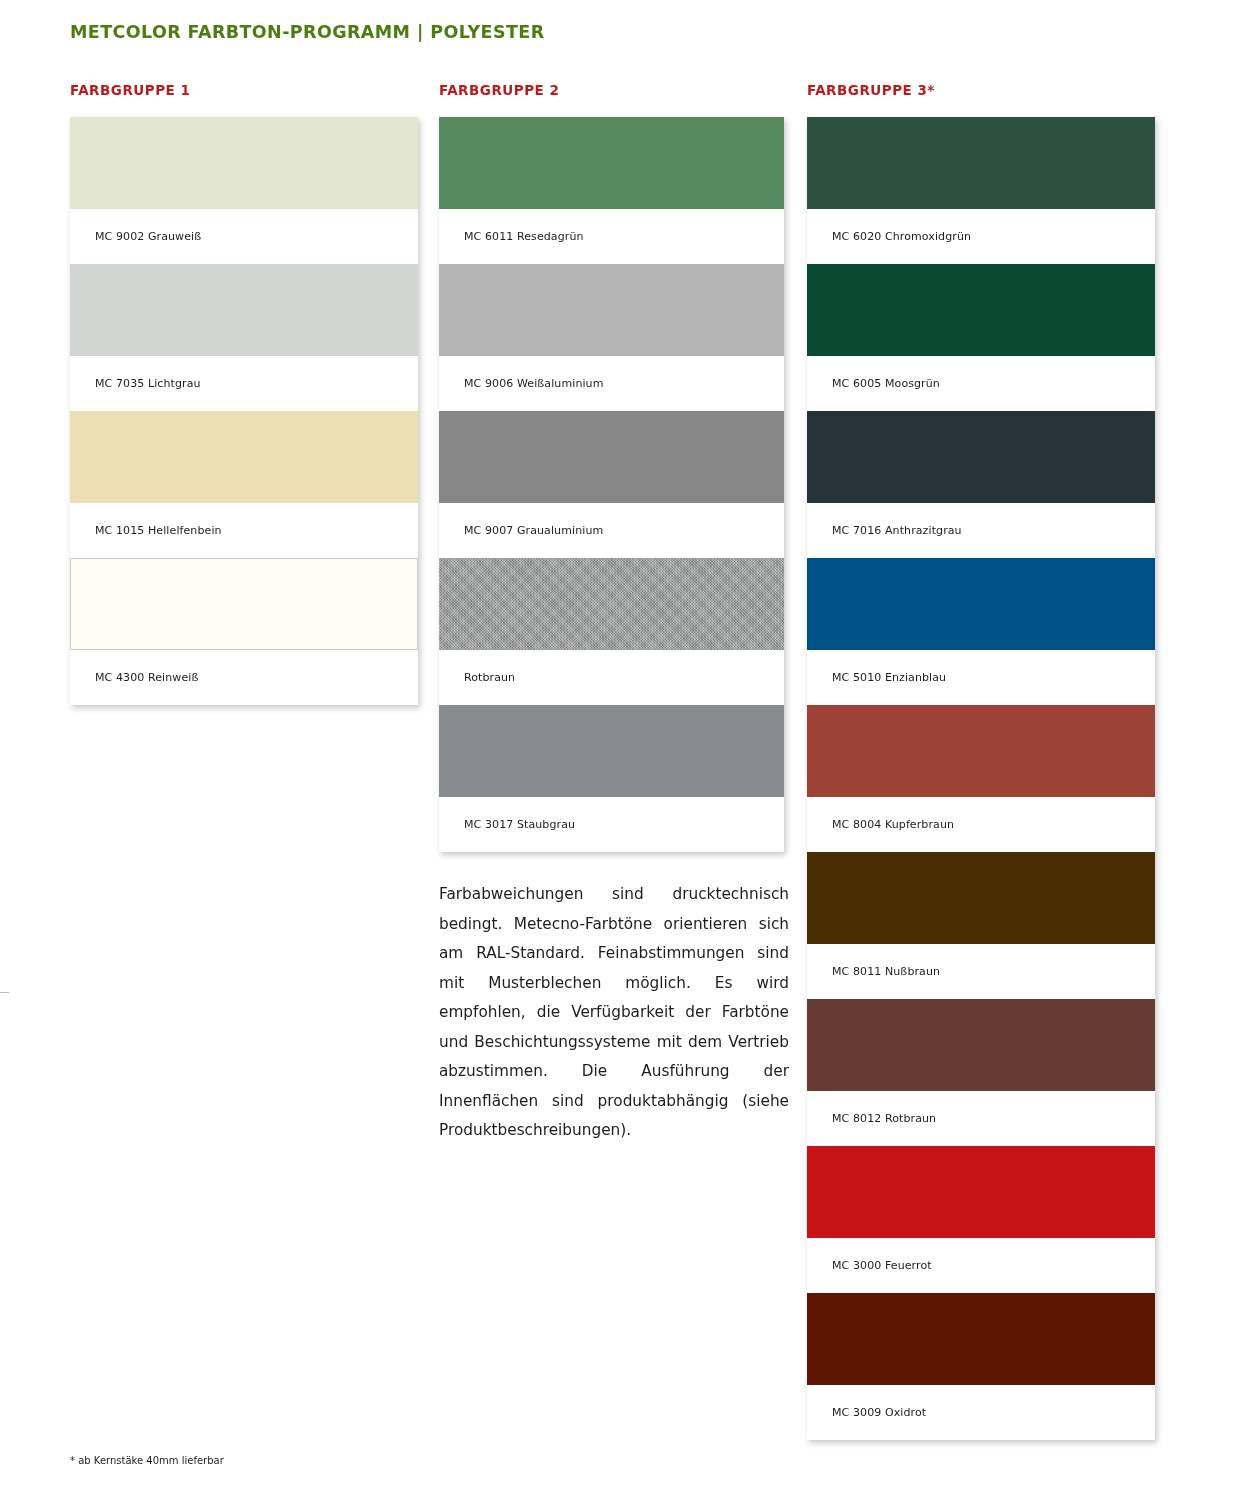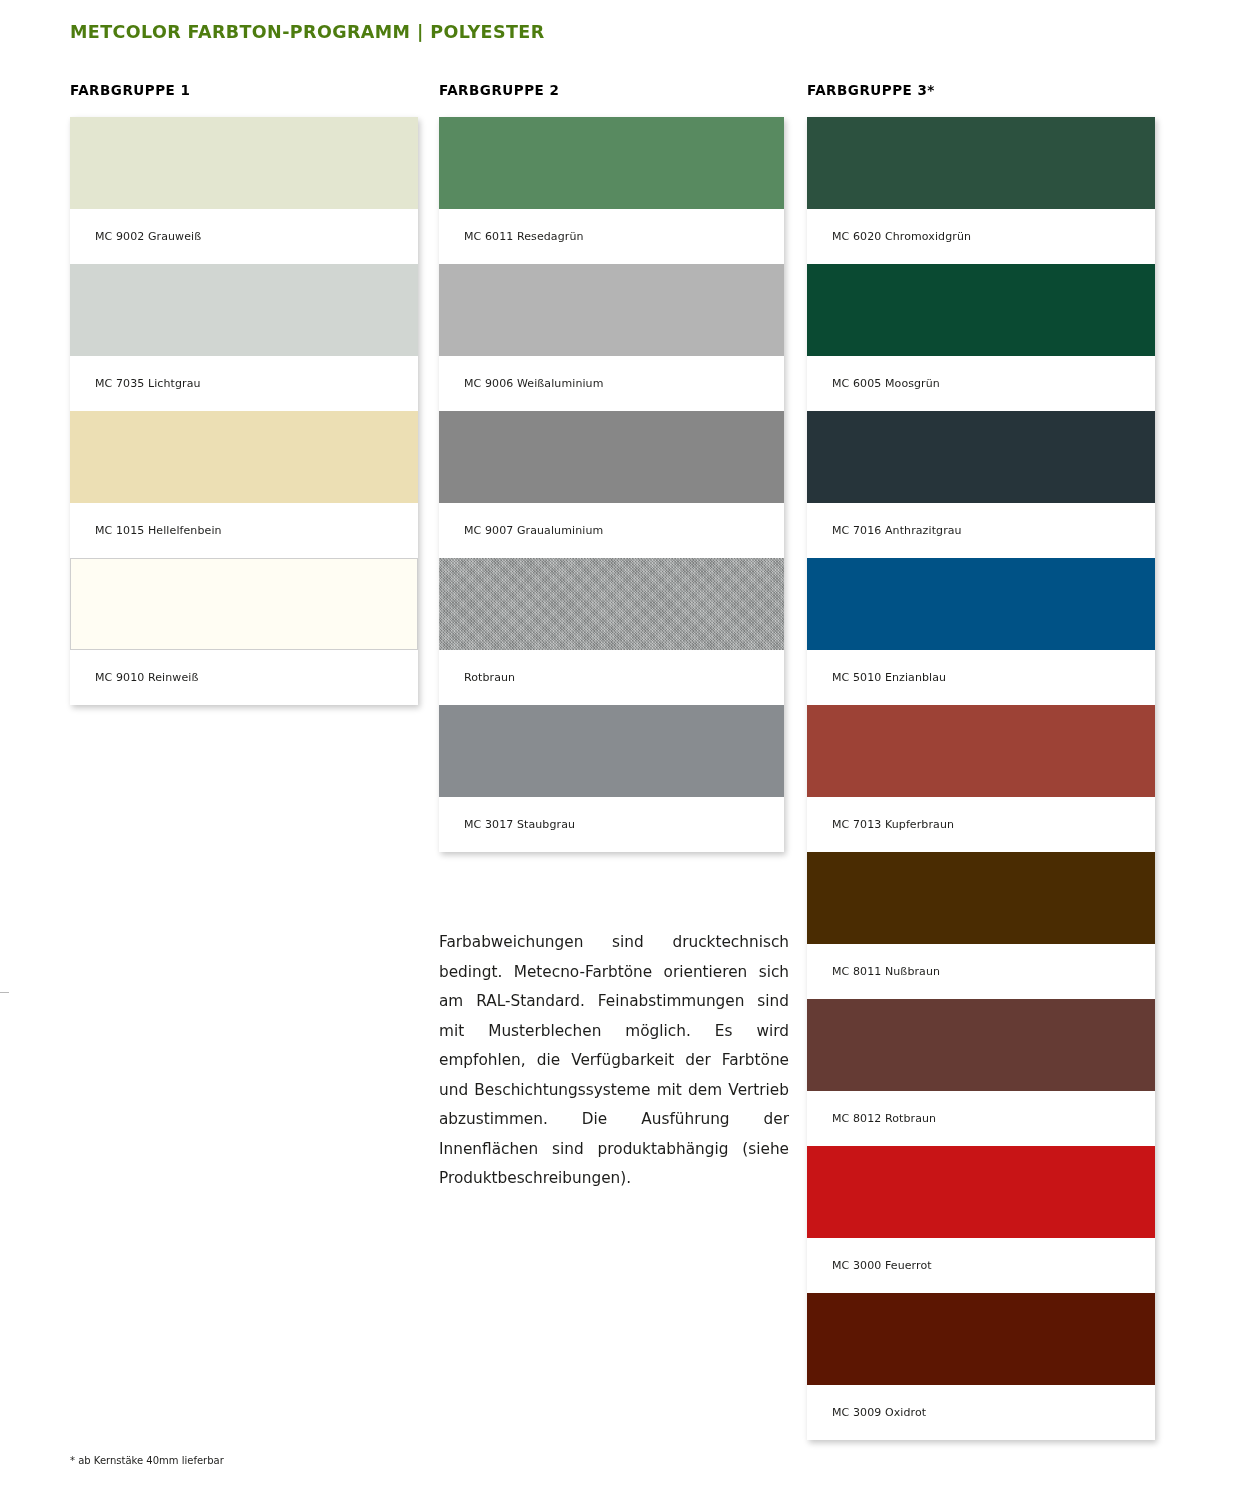--- a/index.html
+++ b/index.html
@@ -40,21 +40,21 @@
     top: 82px;
   }
   .col-1 { left: 70px; width: 348px; }
   .col-2 { left: 439px; width: 345px; }
   .col-3 { left: 807px; width: 348px; }
 
   .group-heading {
     font-size: 13.5px;
     font-weight: bold;
     letter-spacing: 0.5px;
-    color: #000000;
+    color: #b91c1c;
     margin-bottom: 19px;
     white-space: nowrap;
   }
 
   .swatch-card {
     background: #ffffff;
     box-shadow: 2px 3px 6px rgba(0,0,0,0.22);
     position: relative;
   }
 
@@ -87,21 +87,21 @@
     background-image:
       repeating-linear-gradient(45deg, rgba(255,255,255,0.16) 0 1px, rgba(0,0,0,0.10) 1px 2px),
       repeating-linear-gradient(-45deg, rgba(255,255,255,0.13) 0 1px, rgba(0,0,0,0.09) 1px 2px),
       repeating-linear-gradient(90deg, rgba(255,255,255,0.07) 0 1px, rgba(0,0,0,0.07) 1px 3px);
   }
 
   
   .note-text {
     position: absolute;
     left: 439px;
-    top: 928px;
+    top: 880px;
     width: 350px;
     font-size: 15.3px;
     line-height: 29.5px;
     color: #1d1d1b;
     text-align: justify;
     text-justify: inter-word;
     hyphens: manual;
   }
 
   
@@ -141,21 +141,21 @@
         <div class="swatch-row">
           <div class="swatch-chip" style="background-color: rgb(209, 214, 210);"></div>
           <div class="swatch-label">MC 7035 Lichtgrau</div>
         </div>
         <div class="swatch-row">
           <div class="swatch-chip" style="background-color: rgb(236, 223, 180);"></div>
           <div class="swatch-label">MC 1015 Hellelfenbein</div>
         </div>
         <div class="swatch-row">
           <div class="swatch-chip bordered" style="background-color: rgb(255, 253, 243);"></div>
-          <div class="swatch-label">MC 9010 Reinweiß</div>
+          <div class="swatch-label">MC 4300 Reinweiß</div>
         </div>
       </div>
   </div>
 
   <div class="column col-2">
     <div class="group-heading">FARBGRUPPE 2</div>
     <div class="swatch-card" id="card-1">
         <div class="swatch-row">
           <div class="swatch-chip" style="background-color: rgb(88, 138, 96);"></div>
           <div class="swatch-label">MC 6011 Resedagrün</div>
@@ -193,21 +193,21 @@
         <div class="swatch-row">
           <div class="swatch-chip" style="background-color: rgb(38, 52, 58);"></div>
           <div class="swatch-label">MC 7016 Anthrazitgrau</div>
         </div>
         <div class="swatch-row">
           <div class="swatch-chip" style="background-color: rgb(0, 82, 134);"></div>
           <div class="swatch-label">MC 5010 Enzianblau</div>
         </div>
         <div class="swatch-row">
           <div class="swatch-chip" style="background-color: rgb(157, 66, 54);"></div>
-          <div class="swatch-label">MC 7013 Kupferbraun</div>
+          <div class="swatch-label">MC 8004 Kupferbraun</div>
         </div>
         <div class="swatch-row">
           <div class="swatch-chip" style="background-color: rgb(74, 44, 2);"></div>
           <div class="swatch-label">MC 8011 Nußbraun</div>
         </div>
         <div class="swatch-row">
           <div class="swatch-chip" style="background-color: rgb(101, 59, 52);"></div>
           <div class="swatch-label">MC 8012 Rotbraun</div>
         </div>
         <div class="swatch-row">

